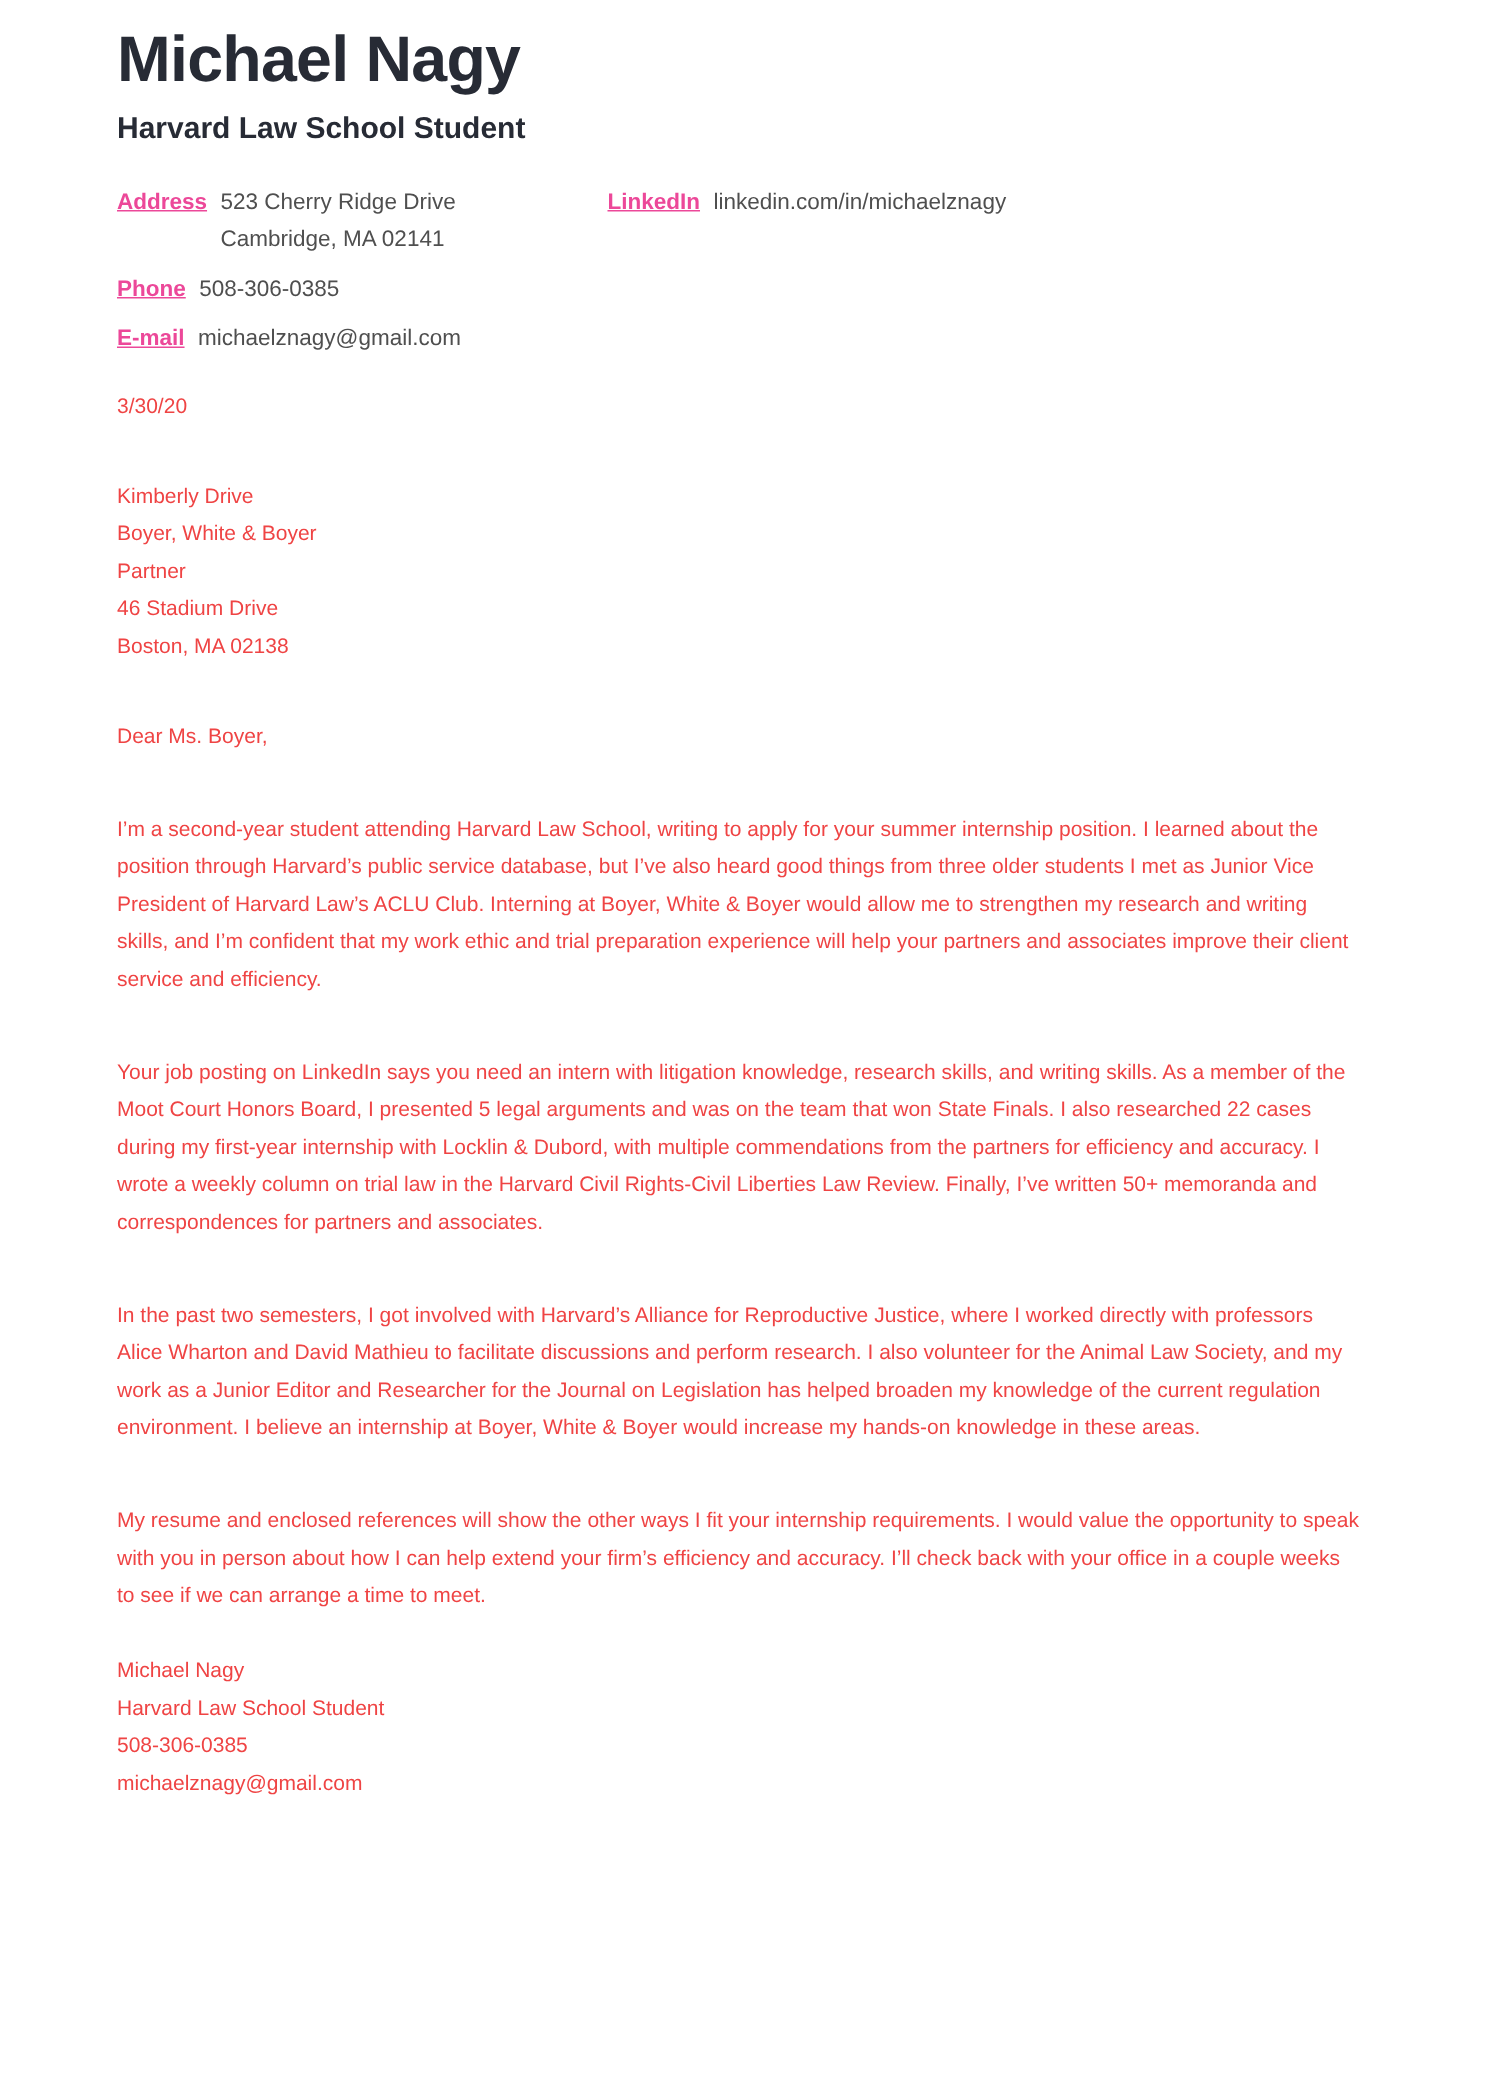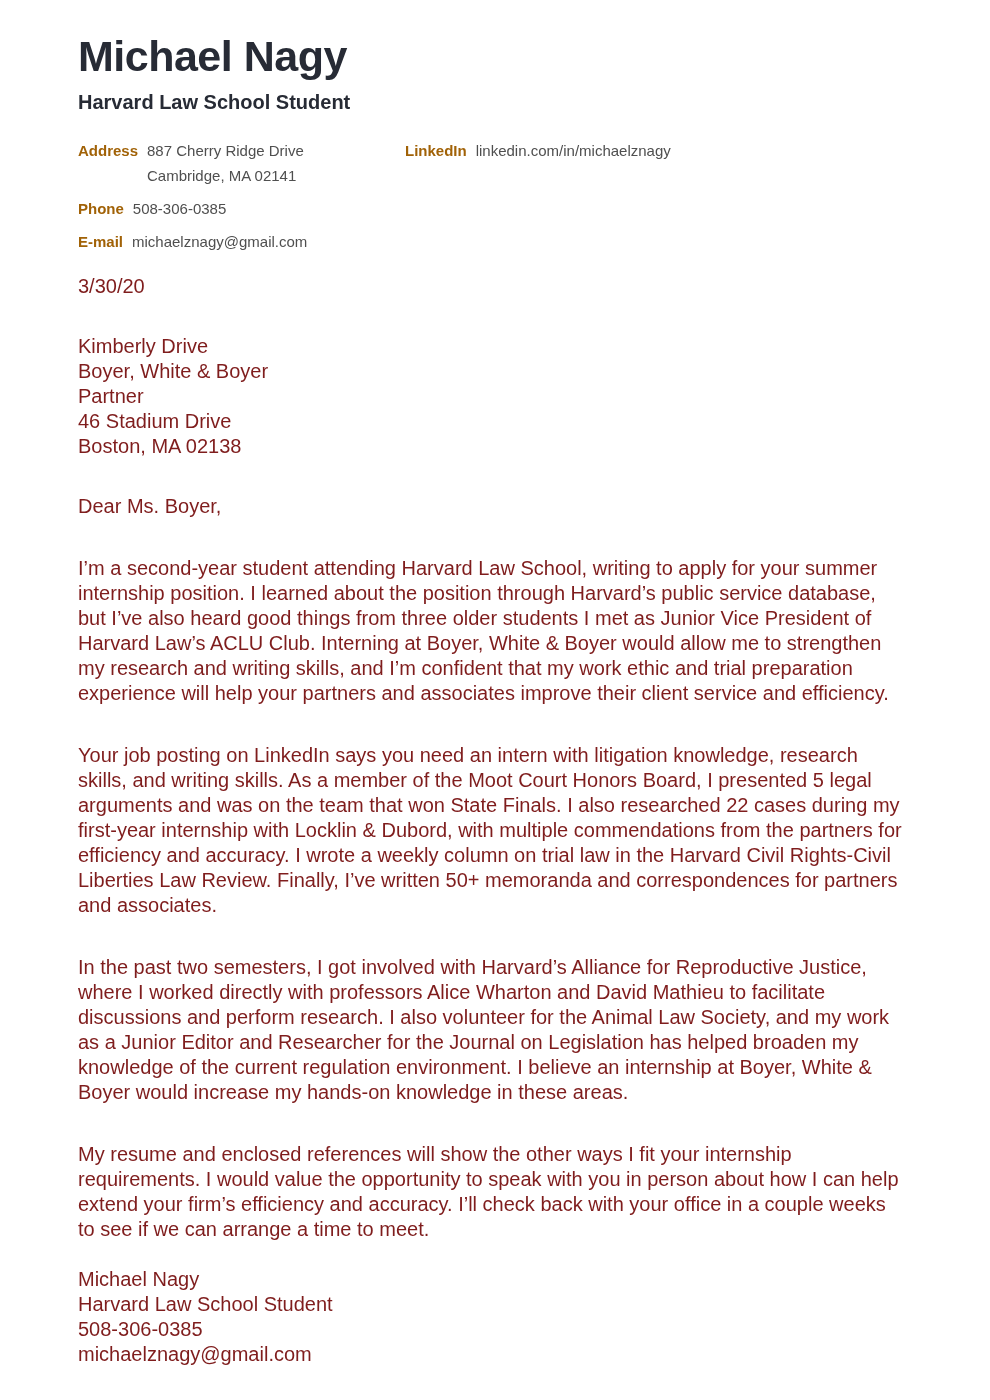--- a/index.html
+++ b/index.html
@@ -7,21 +7,21 @@
   body {
     font-family: "Liberation Sans", "DejaVu Sans", sans-serif;
     -webkit-font-smoothing: antialiased;
   }
   .page {
     position: relative;
     width: 914px;
     height: 1400px;
     margin: 0 auto;
     background: #ffffff;
-    padding: 32px 44px 0 40px;
+    padding: 16px 44px 0 40px;
     overflow: hidden;
   }
 
   
   .name {
     font-size: 43px;
     font-weight: 700;
     letter-spacing: -0.5px;
     line-height: 48px;
     color: #272b35;
@@ -41,31 +41,32 @@
     grid-template-columns: 327px 1fr;
     column-gap: 0;
     font-size: 15px;
     line-height: 25px;
   }
   .contact-col { display: flex; flex-direction: column; }
   .contact-row { display: flex; align-items: flex-start; }
   .contact-row + .contact-row { margin-top: 8px; }
   .contact-label {
     font-weight: 700;
-    color: #a16207;
+    color: #ec4899;
     margin-right: 9px;
     white-space: nowrap;
+    text-decoration: underline;
   }
   .contact-value { color: #4f4f4f; }
 
   
   .letter {
-    font-size: 20px;
+    font-size: 14px;
     line-height: 25px;
-    color: #7f1d1d;
+    color: #ef4444;
   }
   .date { margin-top: 20px; }
   .recipient { margin-top: 35px; }
   .salutation { margin-top: 35px; }
   .para { margin-top: 37px; max-width: 906px; }
   .closing { margin-top: 25px; }
   .signature { margin-top: 25px; }
 </style>
 </head>
 <body>
@@ -75,21 +76,21 @@
   <div>
     <h1 class="name">Michael Nagy</h1>
     <div class="subtitle">Harvard Law School Student</div>
   </div>
 
   <div class="contact">
     <div class="contact-col">
       <div class="contact-row">
         <span class="contact-label">Address</span>
         <span class="contact-value">
-          <span>887 Cherry Ridge Drive</span><br>
+          <span>523 Cherry Ridge Drive</span><br>
           <span>Cambridge, MA 02141</span>
         </span>
       </div>
       <div class="contact-row">
         <span class="contact-label">Phone</span>
         <span class="contact-value">508-306-0385</span>
       </div>
       <div class="contact-row">
         <span class="contact-label">E-mail</span>
         <span class="contact-value">michaelznagy@gmail.com</span>

